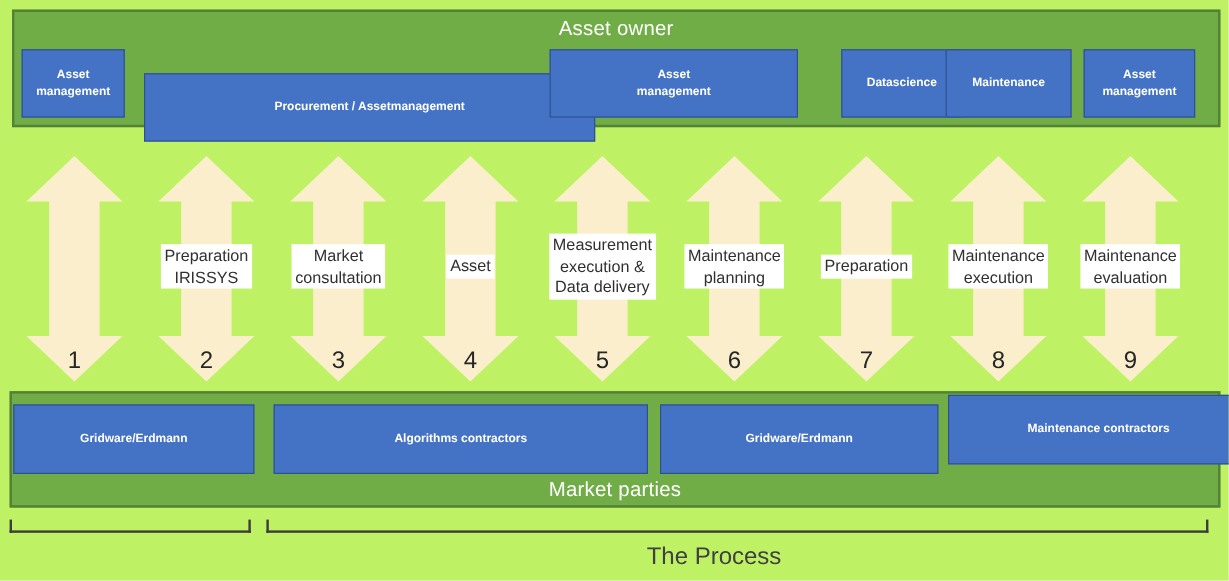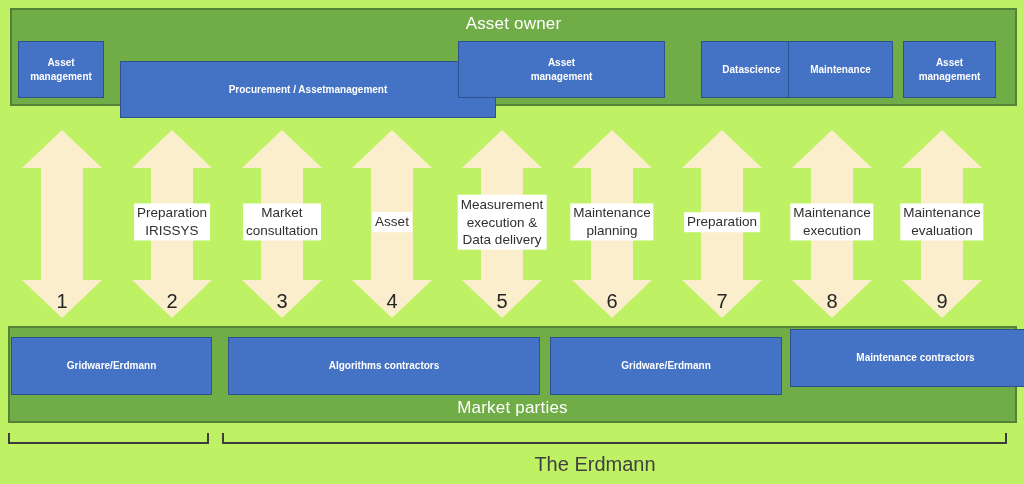--- a/index.html
+++ b/index.html
@@ -181,15 +181,15 @@
   </div>
 
   <div class="bluebox" style="left: 780px; width: 251px; top: 1px; height: 58px;">
     <span class="bluebox-label">Maintenance contractors</span>
   </div>
 </div>
   </div>
 
   <div class="bracket" style="left:8px;width:201px;"></div>
   <div class="bracket" style="left:222px;width:785px;"></div>
-  <div class="phase-label" style="left:222px;width:746px;">The Erdmann</div>
+  <div class="phase-label" style="left:222px;width:746px;">The Process</div>
 
 </div>
 
 </body></html>

